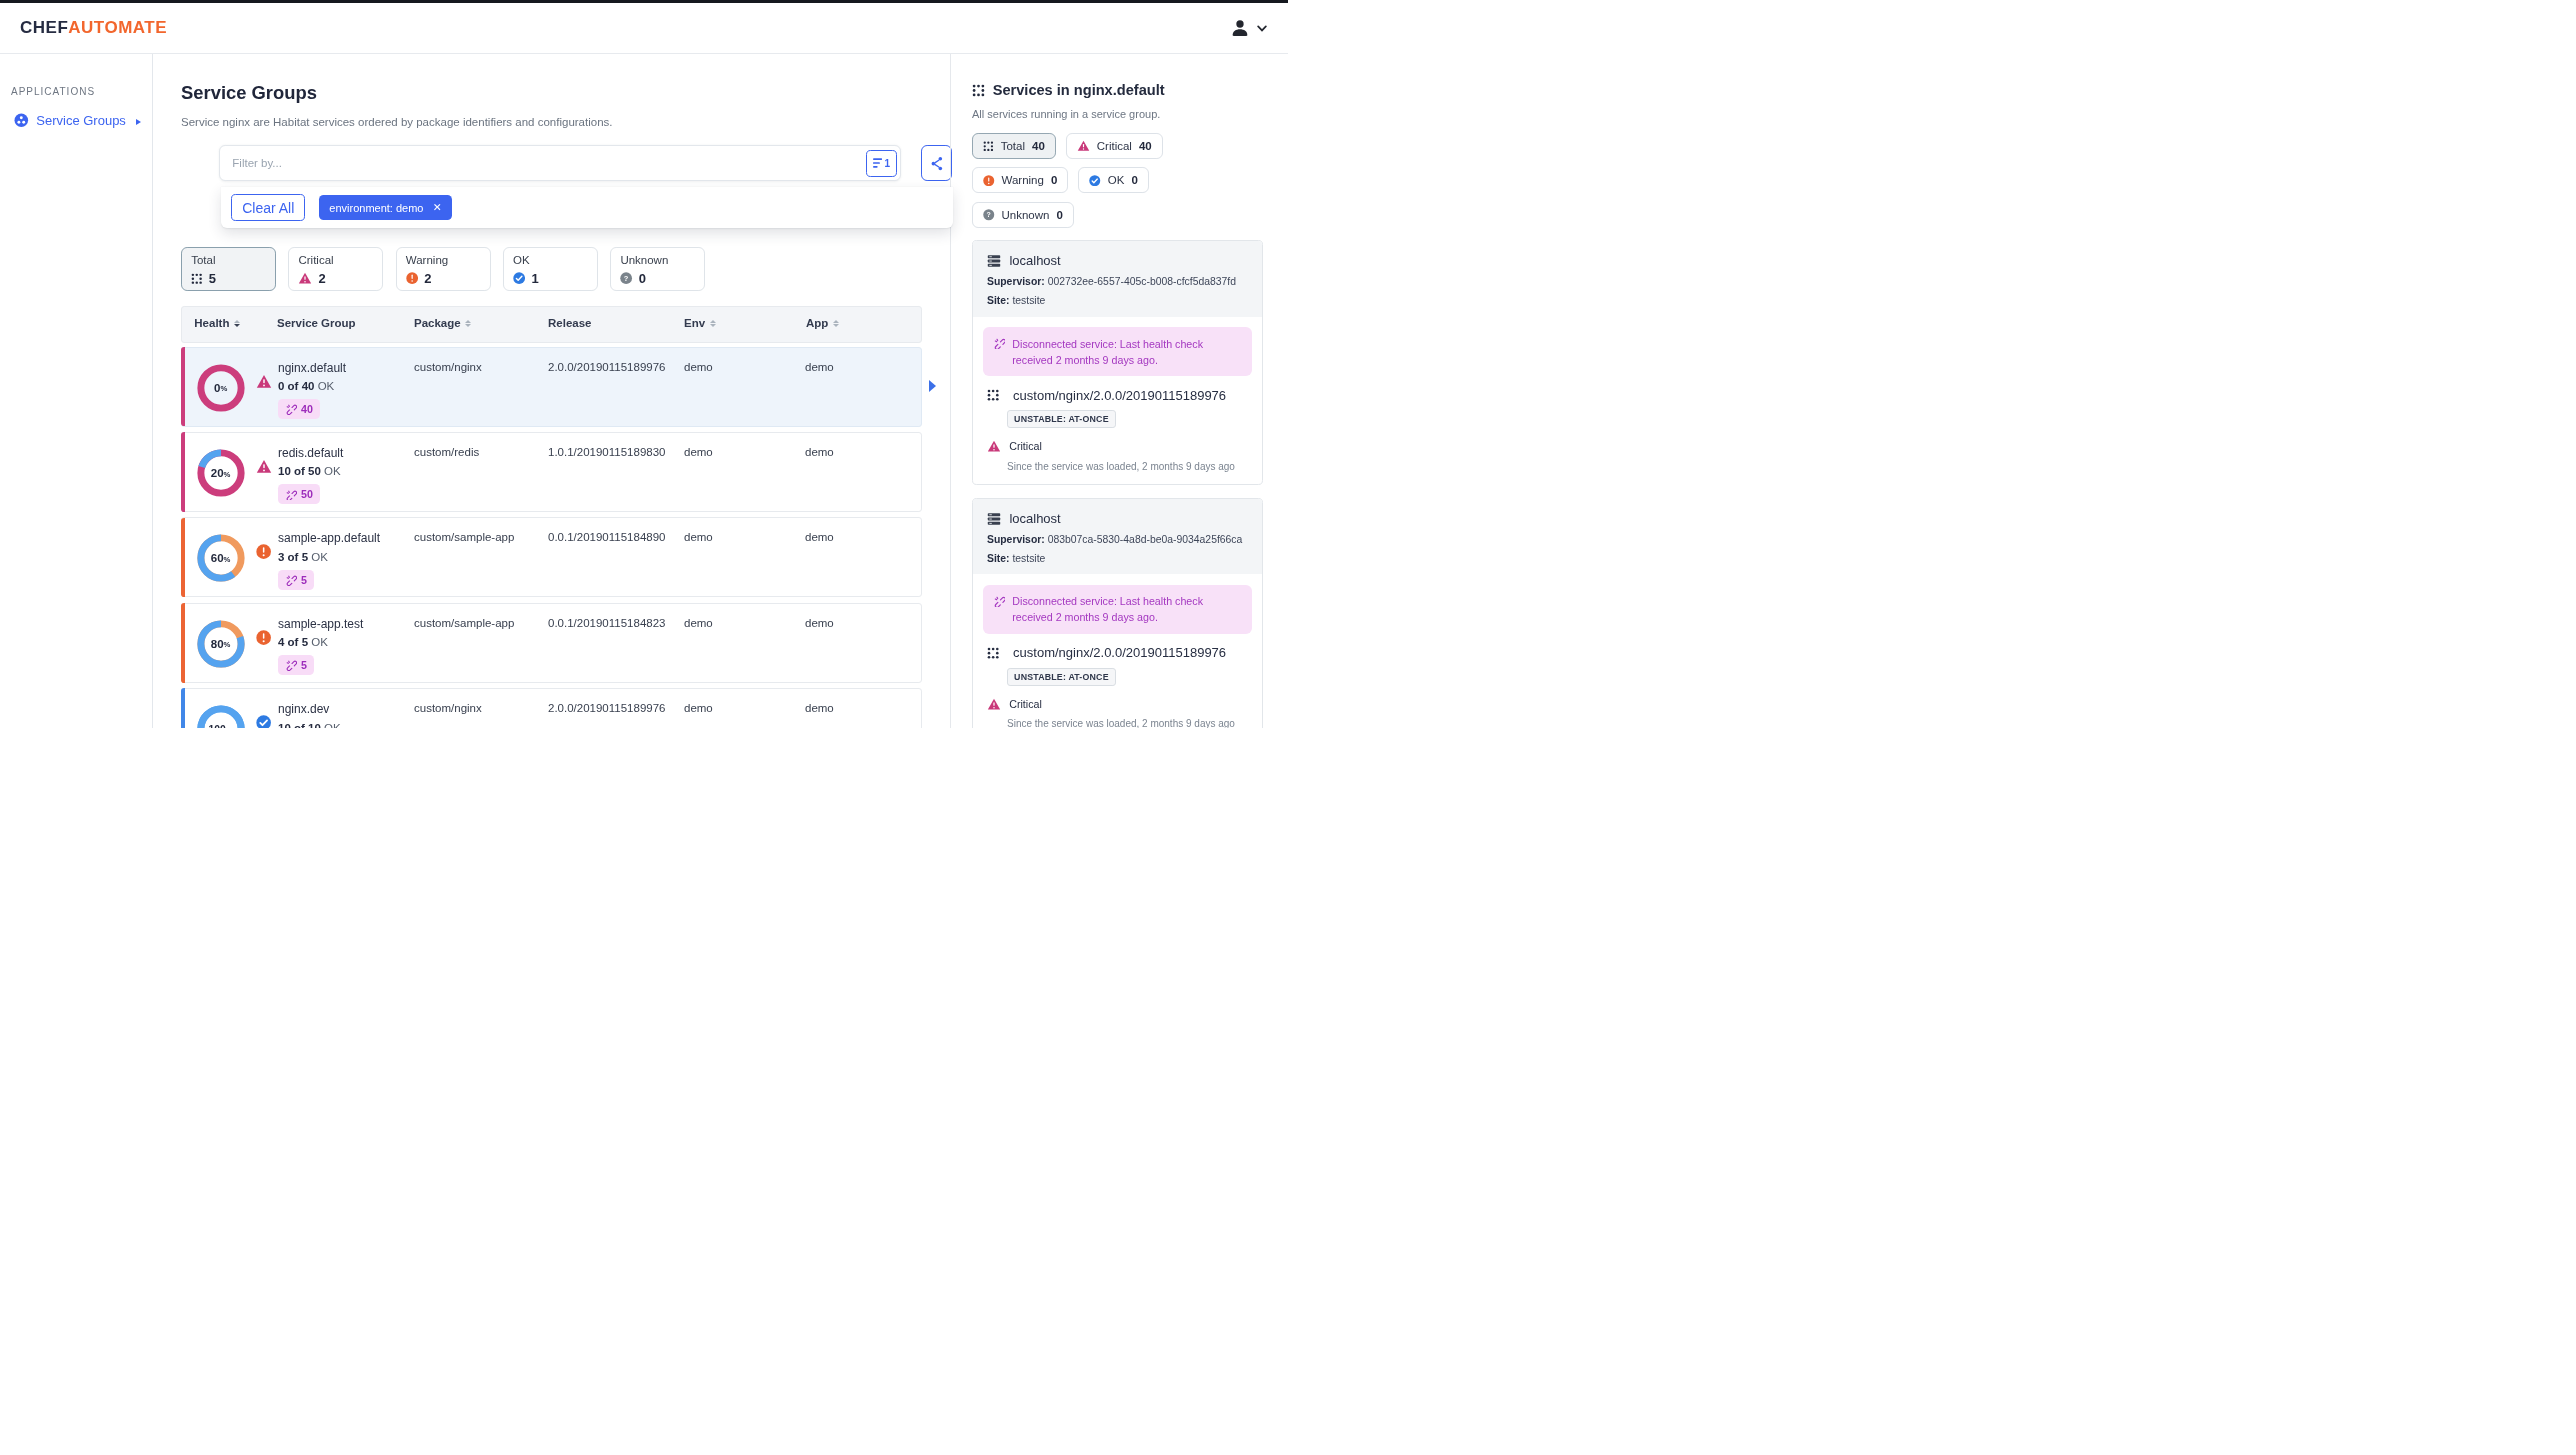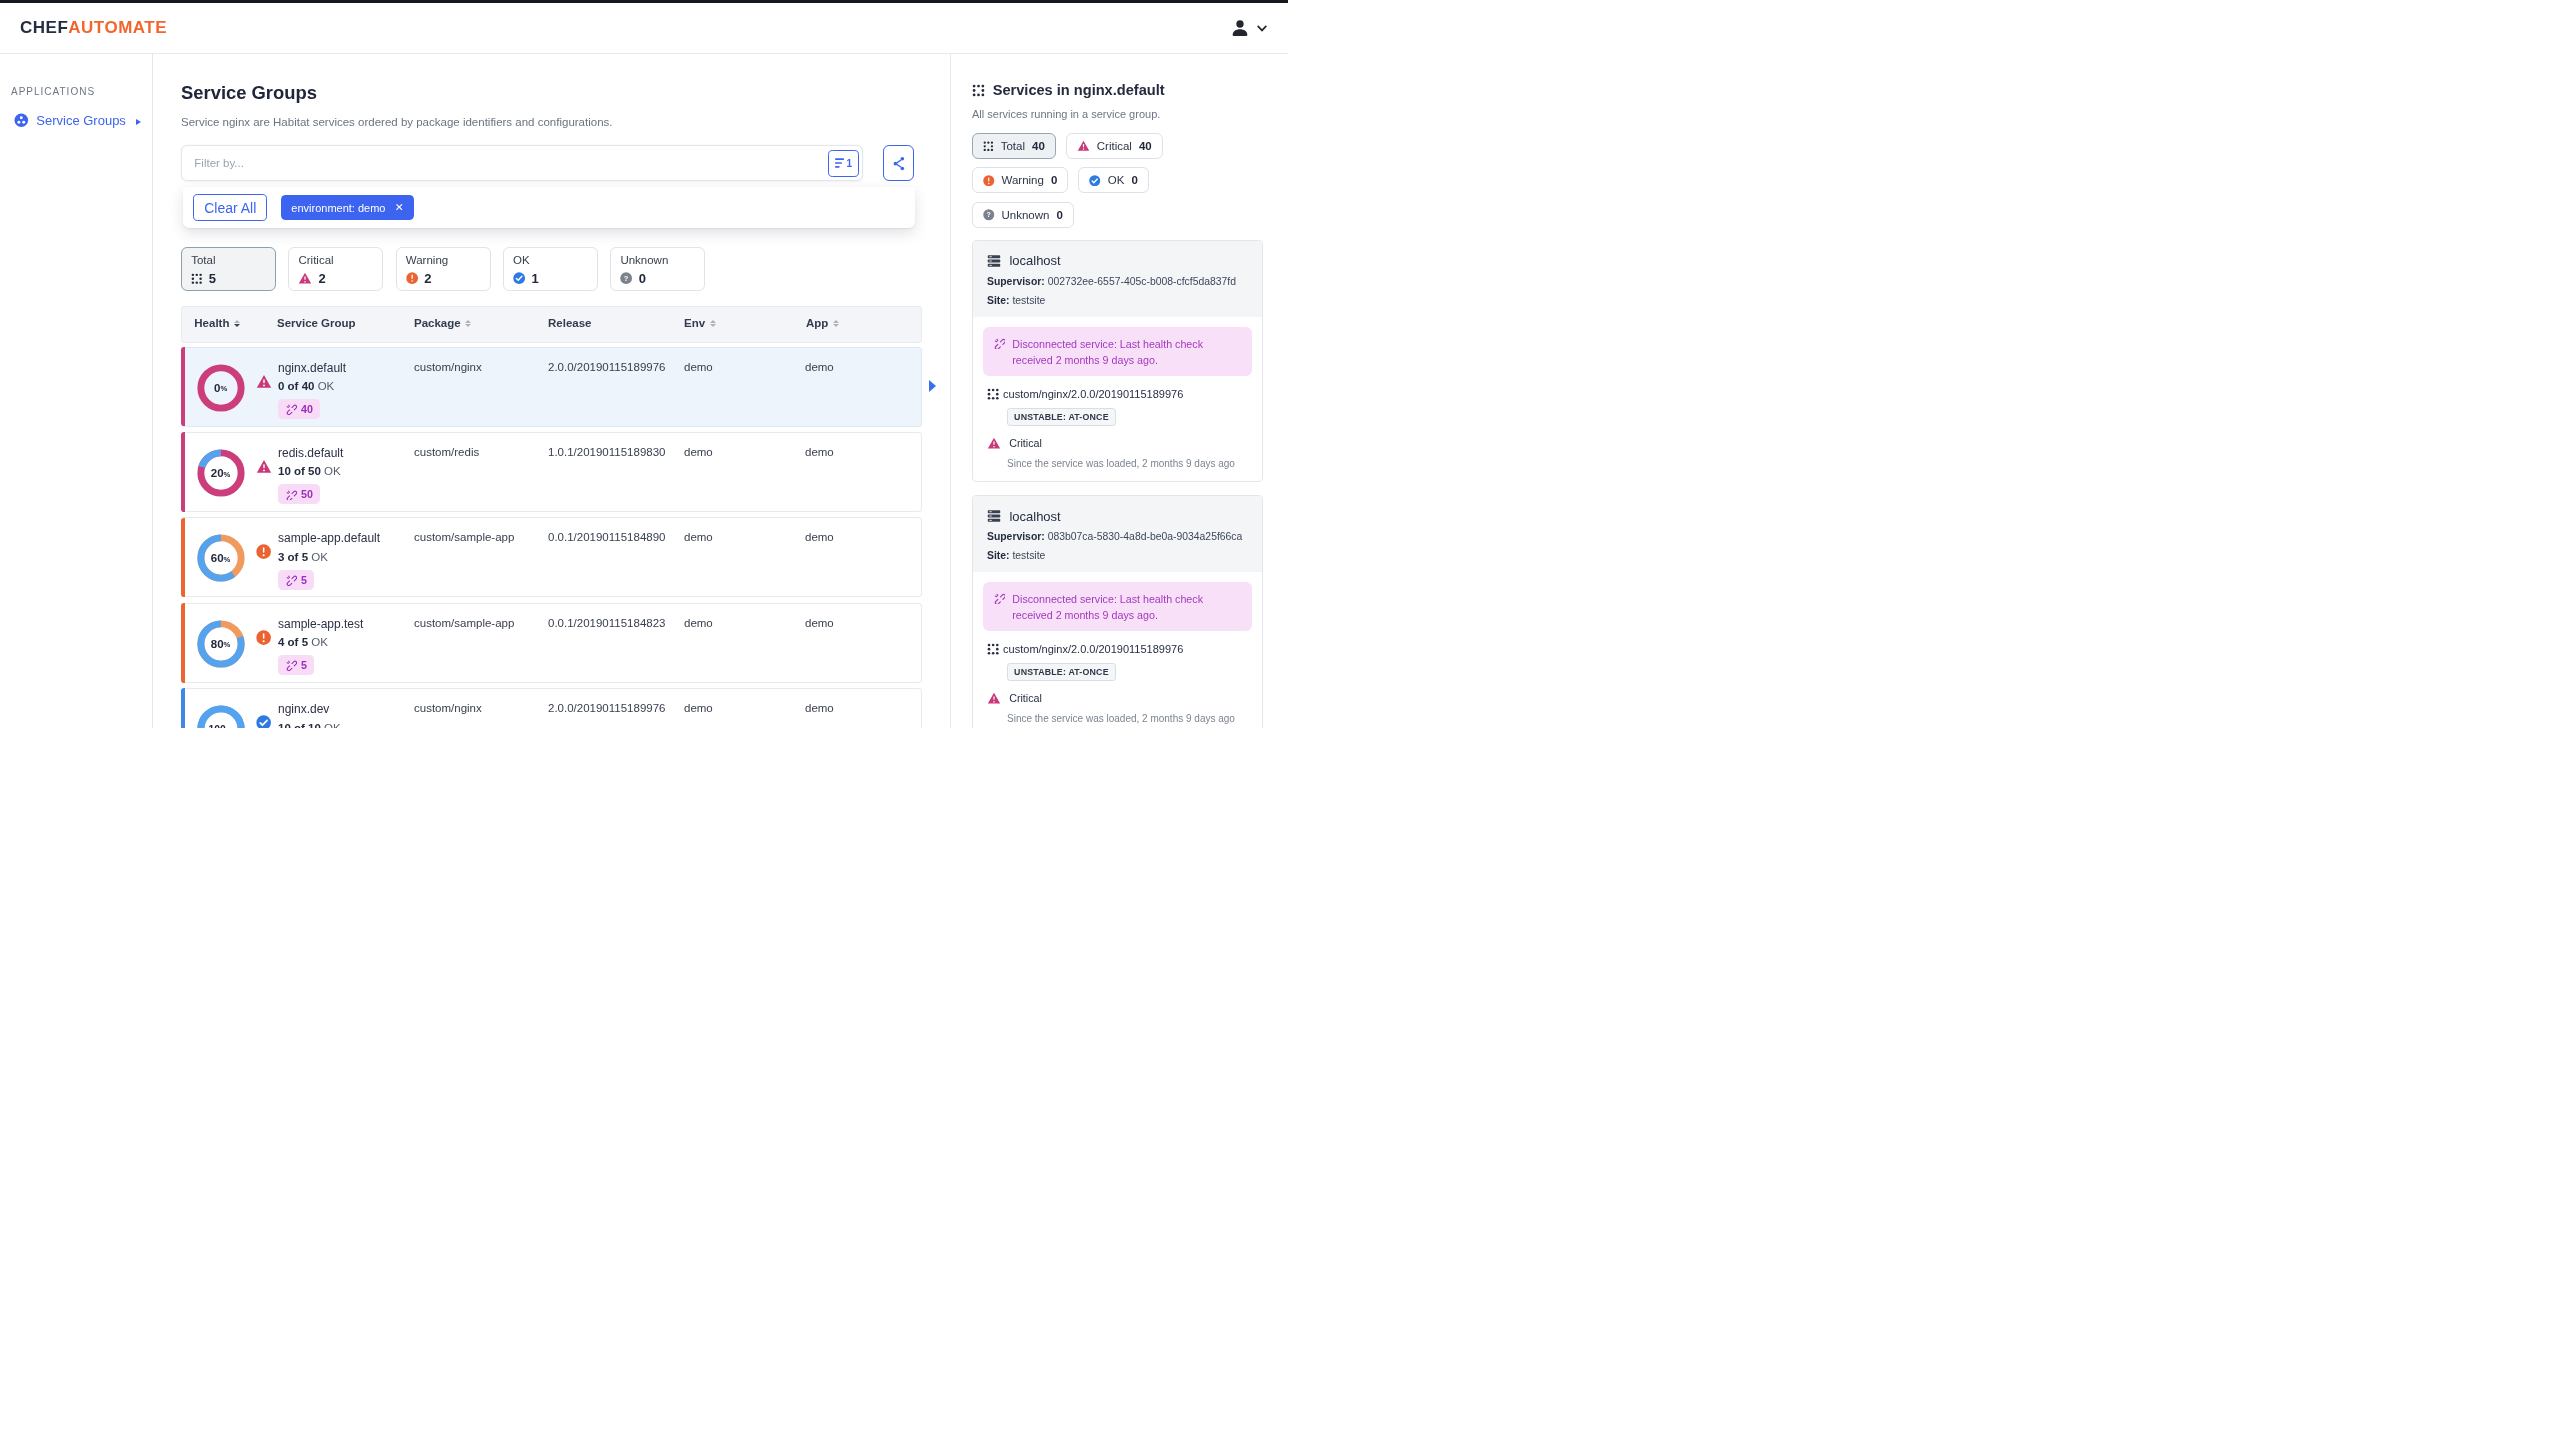--- a/index.html
+++ b/index.html
@@ -25,21 +25,21 @@
   .side-item { display:flex; align-items:center; gap:7.7px; margin:16px 10.7px 0 14px; font-size:13px; color:#3c64f0; cursor:pointer; }
   .side-item .caret { margin-left:auto; }
   .caret-r { width:0; height:0; border-left:6.1px solid #3c64f0; border-top:4.6px solid transparent; border-bottom:4.6px solid transparent; display:inline-block; }
 
   .center { position:absolute; left:153px; top:0; width:797px; height:100%; }
   .content { position:absolute; left:28px; top:0; width:741px; }
   h1.page-title { margin-top:28px; font-size:18.4px; font-weight:700; color:#20263a; }
   .page-desc { margin-top:11.5px; font-size:11.5px; color:#6b7480; }
 
   
-  .filterrow { margin-top:17.6px; position:relative; height:36px; }
+  .filterrow { margin-top:17.6px; position:relative; height:36px;margin-left:38px; }
   .finput { position:absolute; left:0; top:0; width:682px; height:36px; border:0.8px solid #e3e7ec; border-radius:6.1px;
             background:#fff; box-shadow:0 0.8px 2.3px rgba(40,50,70,.07); display:flex; align-items:center;
             padding:0 43px 0 12.3px; color:#9aa4b0; font-size:11.5px; cursor:text; } 
   .fcount-btn { position:absolute; left:647px; top:4.6px; width:31px; height:27px; border:1.5px solid #3c64f0; border-radius:4.6px;
                 background:#fff; display:flex; align-items:center; justify-content:center; gap:2.3px; cursor:pointer; }
   .fcount-btn .n { color:#3c64f0; font-weight:700; font-size:10px; }
   .fshare-btn { position:absolute; left:702px; top:0; width:31px; height:36px; border:1.5px solid #3c64f0; border-radius:6.1px;
                 background:#fff; display:flex; align-items:center; justify-content:center; color:#3c64f0; cursor:pointer; }
   .chips-panel { position:absolute; left:1.5px; top:42px; width:732px; height:41px; background:#fff; border-radius:0 0 6.1px 6.1px;
                  box-shadow:0 5.4px 14px rgba(40,50,70,.14), 0 0.8px 1.5px rgba(40,50,70,.08); display:flex; align-items:center;
@@ -99,21 +99,21 @@
   .cards { margin-top:12.3px; width:291px; display:flex; flex-direction:column; gap:13px; }
   .card { border:0.8px solid #e2e6ea; border-radius:4.6px; background:#fff; overflow:hidden; }
   .chead { background:#f3f5f7; padding:12.3px 14px 10.7px; }
   .chost { display:flex; align-items:center; gap:8.4px; font-size:13px; color:#272e42; }
   .cmeta { font-size:10.4px; color:#3e4659; margin-top:7.7px; }
   .cmeta b { color:#262d41; }
   .cbody { padding:10.7px 10px 12.3px; }
   .calert { background:#f8e1f8; border-radius:6.1px; padding:8.4px 10px; font-size:10.7px; line-height:1.5; color:#a438c0;
             display:flex; gap:7px; align-items:flex-start; }
   .calert svg { flex:0 0 auto; margin-top:1.5px; }
-  .csvc { display:flex; align-items:center; gap:4px; margin-top:11.5px; padding:0 3.8px; font-size:11px; color:#272e42; }
+  .csvc { display:flex; align-items:center; gap:14px; margin-top:11.5px; padding:0 3.8px; font-size:13px; color:#272e42; }
   .cbadge { margin:7.7px 0 0 24px; display:inline-block; border:0.8px solid #d9dee3; background:#f5f6f8; border-radius:3.1px;
             padding:3.1px 6.1px; font-size:8.8px; font-weight:700; color:#2e364a; letter-spacing:0.2px;text-align:center; }
   .cstatus { display:flex; align-items:center; gap:8.4px; margin-top:11.5px; padding:0 3.8px; font-size:10.7px; color:#272e42; }
   .csince { margin:8.4px 0 0 24px; font-size:10px; color:#7b8490; }
 
   .sort { display:inline-flex; flex-direction:column; gap:1.5px; }
   .sort .tri-u { width:0; height:0; border-bottom:3.8px solid #aab3bd; border-left:3.5px solid transparent; border-right:3.5px solid transparent; }
   .sort .tri-d { width:0; height:0; border-top:3.8px solid #aab3bd; border-left:3.5px solid transparent; border-right:3.5px solid transparent; }
   .sort.sorted .tri-d { border-top-color:#3a4254; }
 </style>

